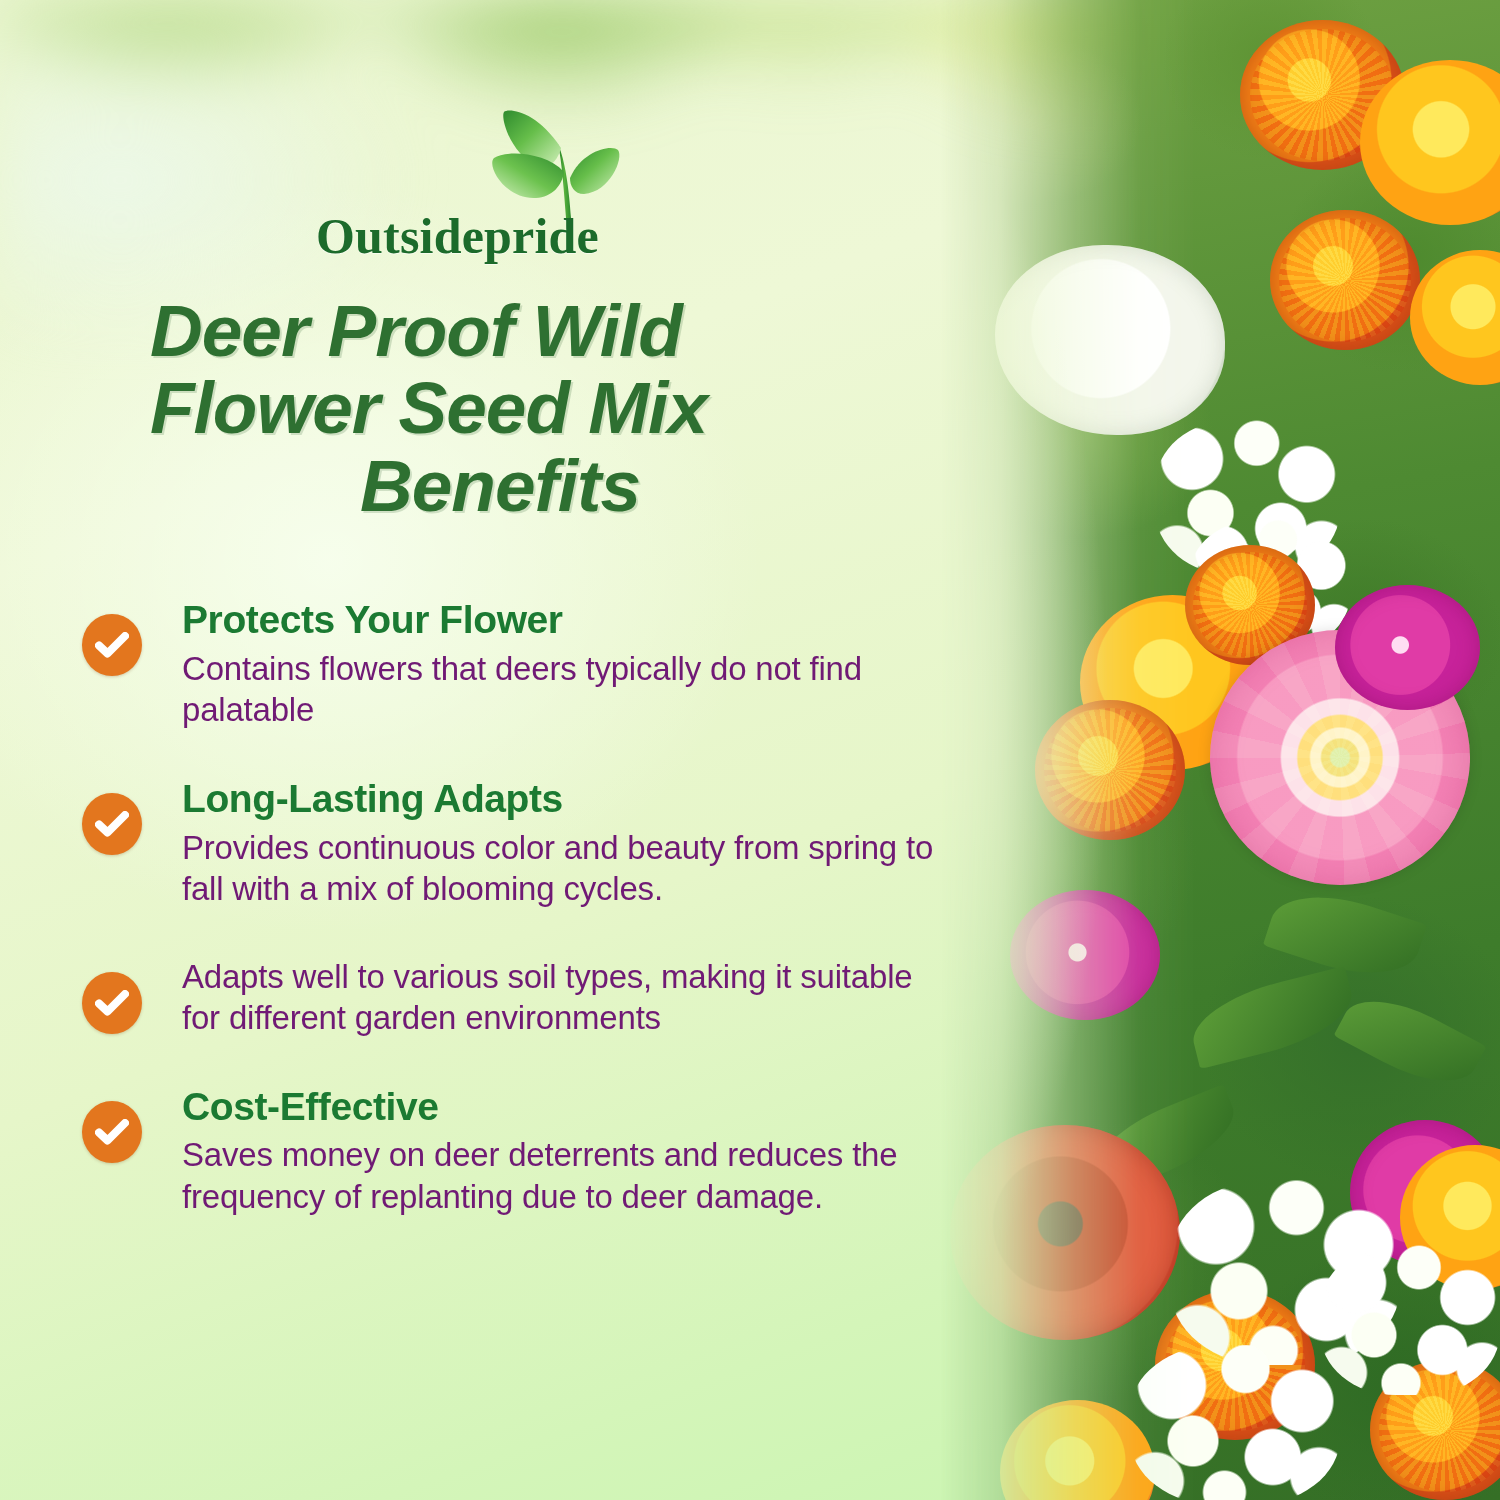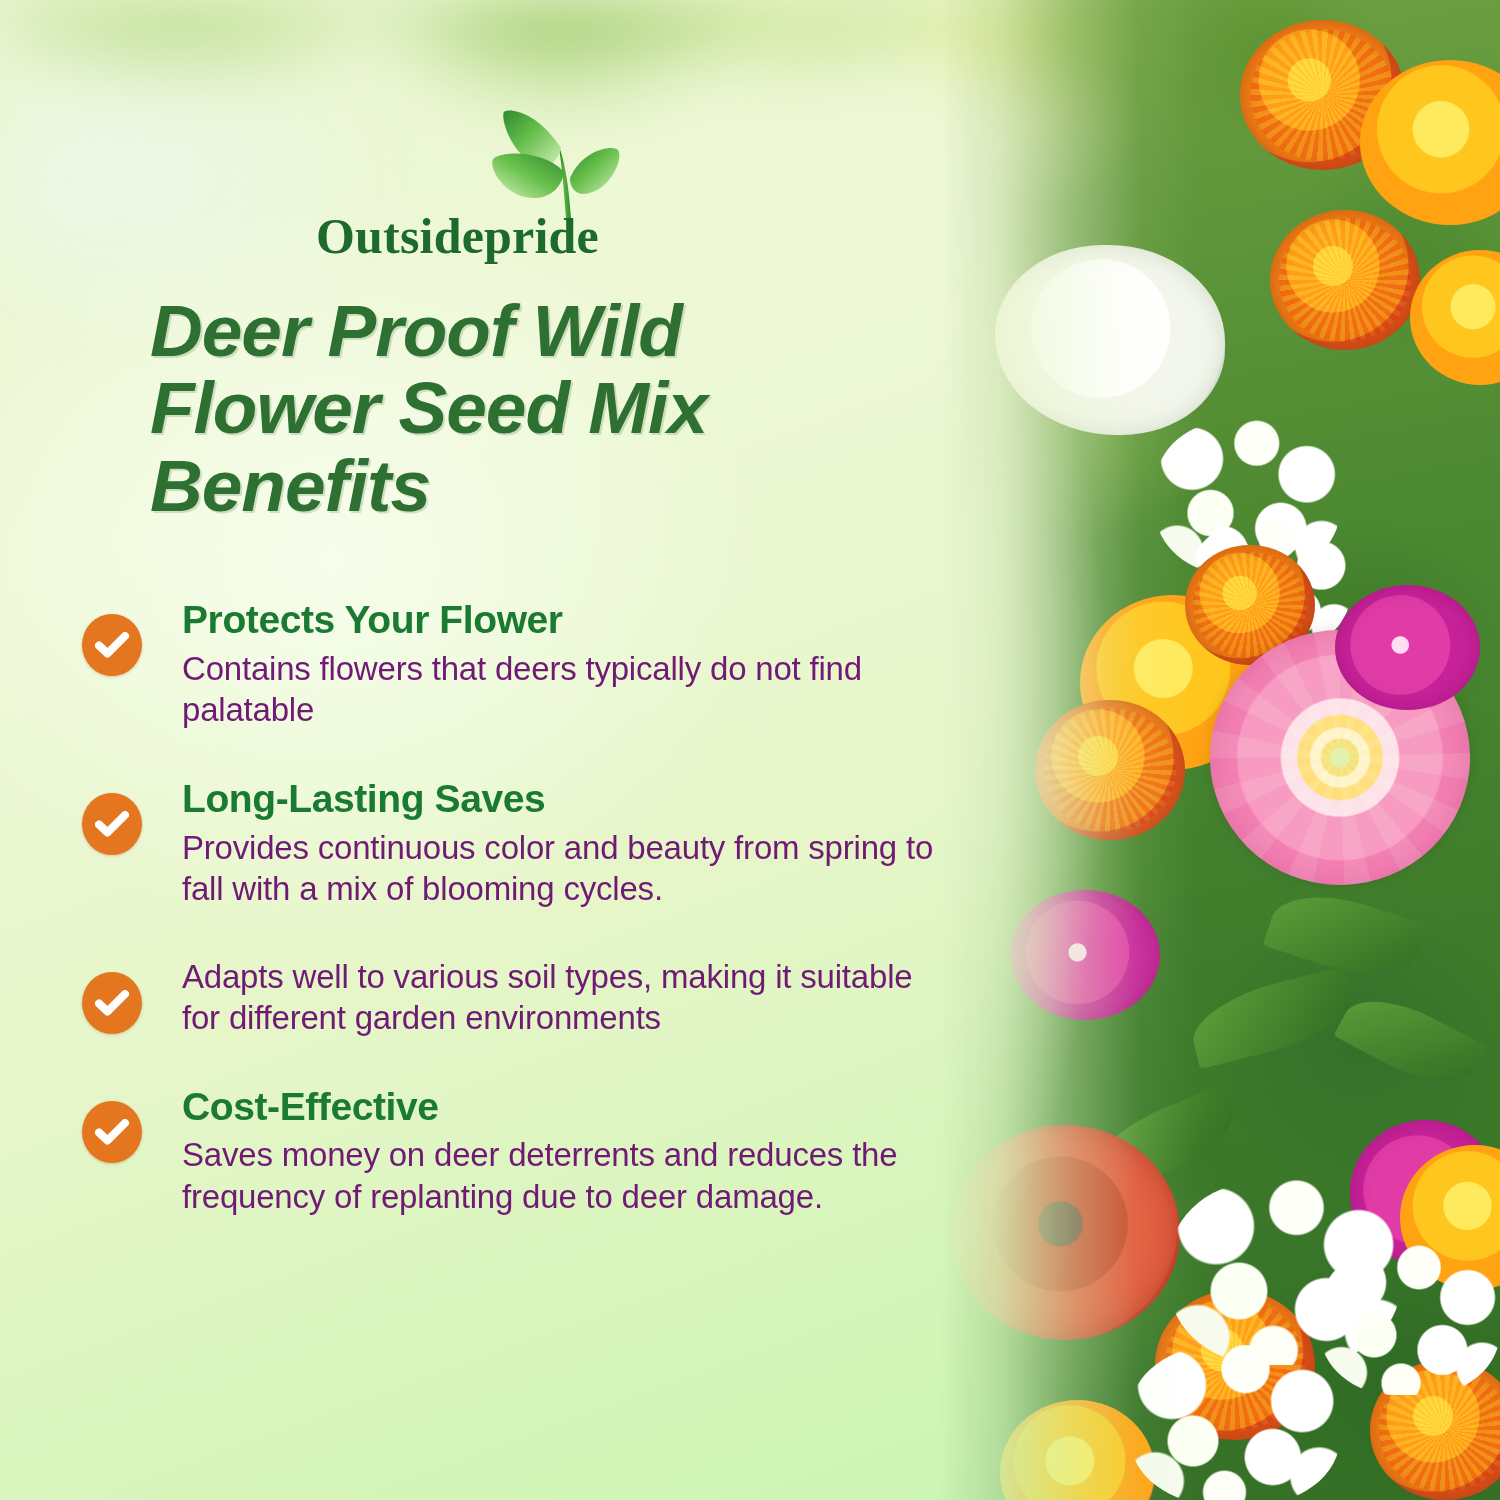--- a/index.html
+++ b/index.html
@@ -162,21 +162,21 @@
   
   .title {
     position:absolute; left:150px; top:292px; width:700px;
     font-weight:700; font-style:italic;
     font-size:73px; line-height:1.06;
     letter-spacing:-1px;
     color:#2E7031;
     text-shadow:2px 2px 0 rgba(60,110,60,.20);
   }
   .title .l1, .title .l2 { display:block; }
-  .title .l3 { display:block; }
+  .title .l3 { display:block; text-align:center; }
 
   
   .benefits { position:absolute; left:82px; top:598px; width:860px; }
   .benefit { position:relative; padding-left:100px; margin-bottom:46px; }
   .check {
     position:absolute; left:0; top:16px;
     width:60px; height:62px; border-radius:50%;
     background:#E3761E;
     display:flex; align-items:center; justify-content:center;
     box-shadow:0 1px 3px rgba(120,60,10,.25);
@@ -289,21 +289,21 @@
       <div class="b-title">Protects Your Flower</div>
       <div class="b-desc">Contains flowers that deers typically do not find palatable</div>
     </div>
 
     <div class="benefit">
       <div class="check">
         <svg width="34" height="26" viewBox="0 0 34 26">
             <path d="M4 13.5 L12.5 21.5 L30 4" fill="none" stroke="#fff" stroke-width="8" stroke-linecap="round" stroke-linejoin="round"></path>
           </svg>
       </div>
-      <div class="b-title">Long-Lasting Saves</div>
+      <div class="b-title">Long-Lasting Adapts</div>
       <div class="b-desc">Provides continuous color and beauty from spring to fall with a mix of blooming cycles.</div>
     </div>
 
     <div class="benefit">
       <div class="check">
         <svg width="34" height="26" viewBox="0 0 34 26">
             <path d="M4 13.5 L12.5 21.5 L30 4" fill="none" stroke="#fff" stroke-width="8" stroke-linecap="round" stroke-linejoin="round"></path>
           </svg>
       </div>
       <div class="b-desc">Adapts well to various soil types, making it suitable for different garden environments</div>

